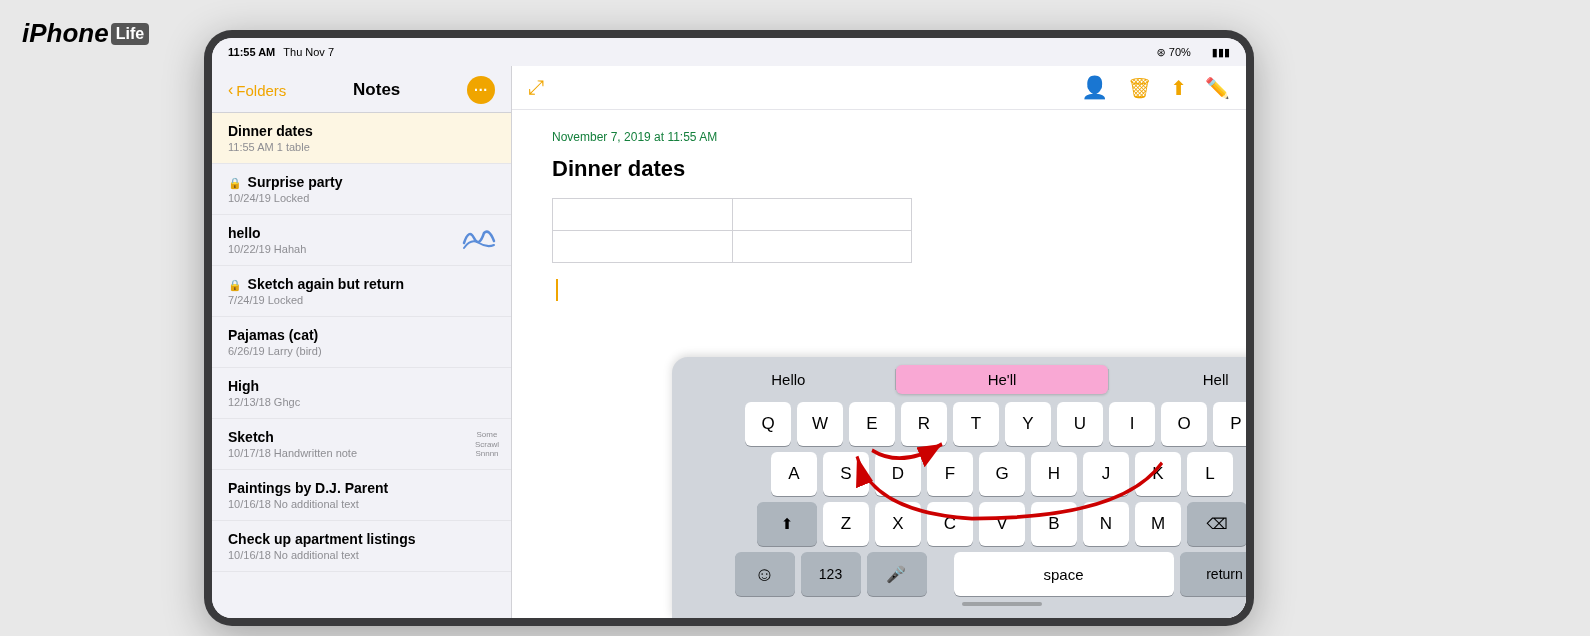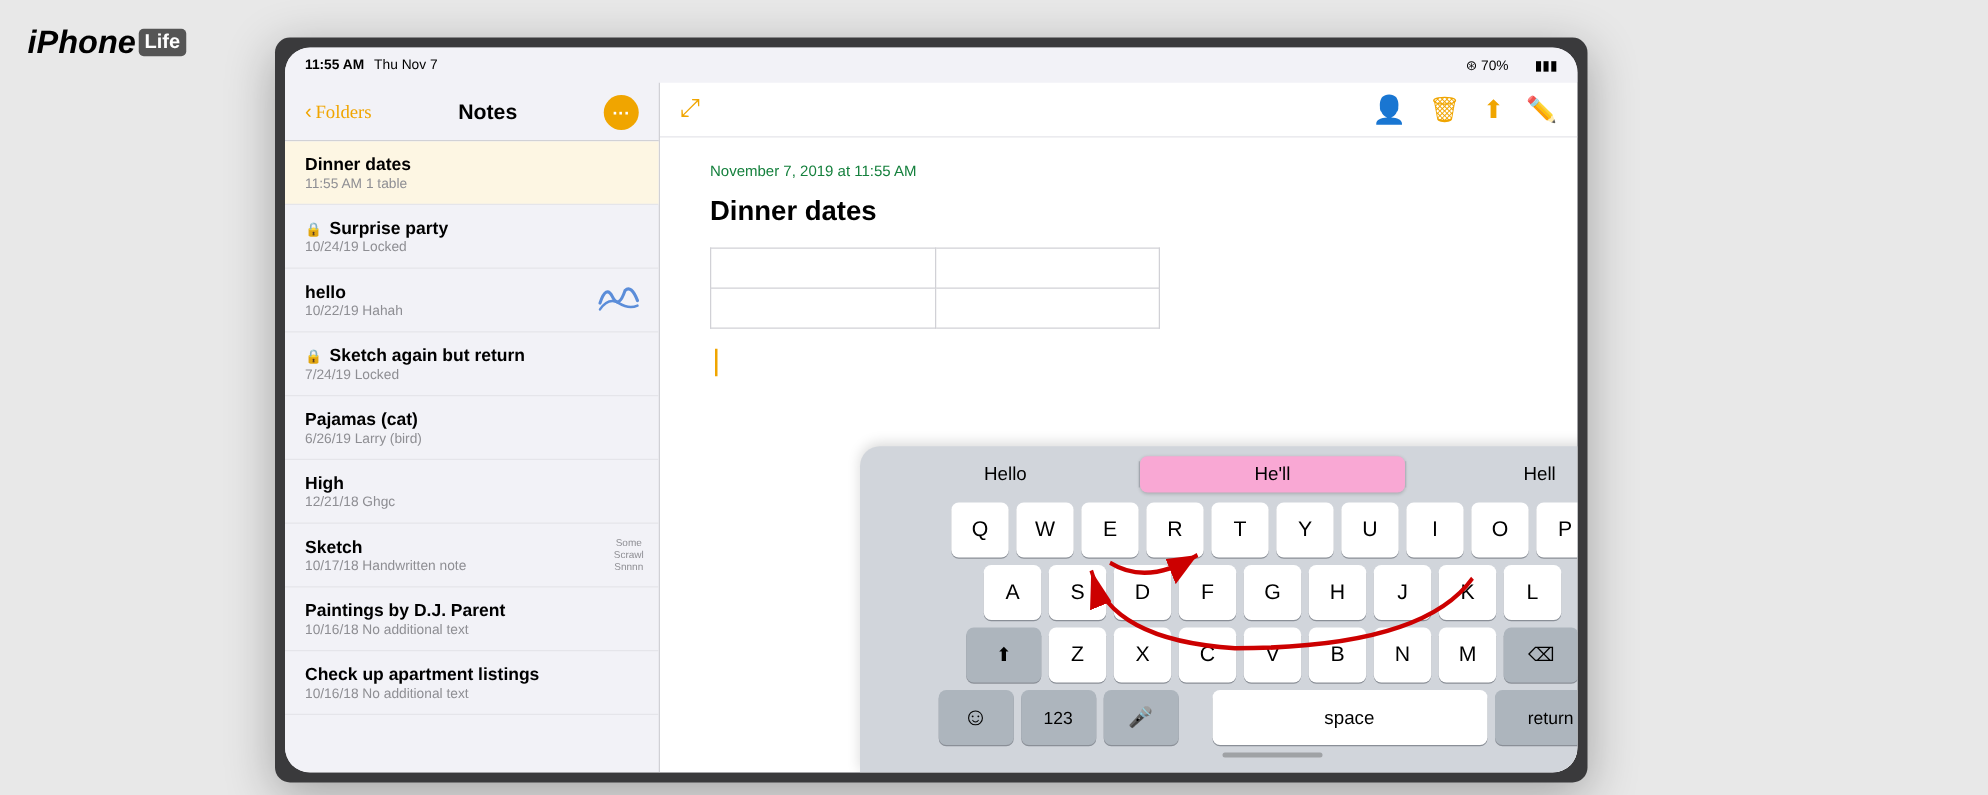--- a/index.html
+++ b/index.html
@@ -34,25 +34,25 @@
       font-weight: 700;
       padding: 2px 5px;
       border-radius: 4px;
       font-style: normal;
     }
 
     
     .ipad-frame {
       position: absolute;
       top: 30px;
-      left: 220px;
+      left: 204px;
       width: 1050px;
       height: 596px;
       background: #3a3a3c;
-      border-radius: 12px;
+      border-radius: 28px;
       overflow: hidden;
       box-shadow: 0 10px 40px rgba(0,0,0,0.3);
     }
 
     
     .ipad-screen {
       position: absolute;
       top: 8px;
       left: 8px;
       right: 8px;
@@ -392,21 +392,21 @@
         <span style="font-size:11px;">▮▮▮</span>
       </div>
     </div>
 
     <div class="main-content">
 
       <div class="sidebar">
         <div class="sidebar-header">
           <div class="back-btn">
             <span class="back-chevron">‹</span>
-            <span style="color:#f0a500;font-size:15px;font-family:Liberation Serif, serif;">Folders</span>
+            <span style="color:#f0a500;font-size:15px;">Folders</span>
           </div>
           <span class="sidebar-title">Notes</span>
           <div class="sidebar-more">
             <span>···</span>
           </div>
         </div>
 
         <div class="notes-list">
 
           <div class="note-item active">
@@ -441,21 +441,21 @@
             <div class="note-item-meta">7/24/19  Locked</div>
           </div>
 
           <div class="note-item">
             <div class="note-item-title">Pajamas (cat)</div>
             <div class="note-item-meta">6/26/19  Larry (bird)</div>
           </div>
 
           <div class="note-item">
             <div class="note-item-title">High</div>
-            <div class="note-item-meta">12/21/18  Ghgc</div>
+            <div class="note-item-meta">12/13/18  Ghgc</div>
           </div>
 
           <div class="note-item" style="position:relative;">
             <div class="note-item-title">Sketch</div>
             <div class="note-item-meta">10/17/18  Handwritten note</div>
             <div class="note-item-sketch">
               <div class="sketch-text-icon" style="font-size:8px;color:#8e8e93;line-height:1.2;">Some<br>Scrawl<br>Snnnn</div>
             </div>
           </div>
 

